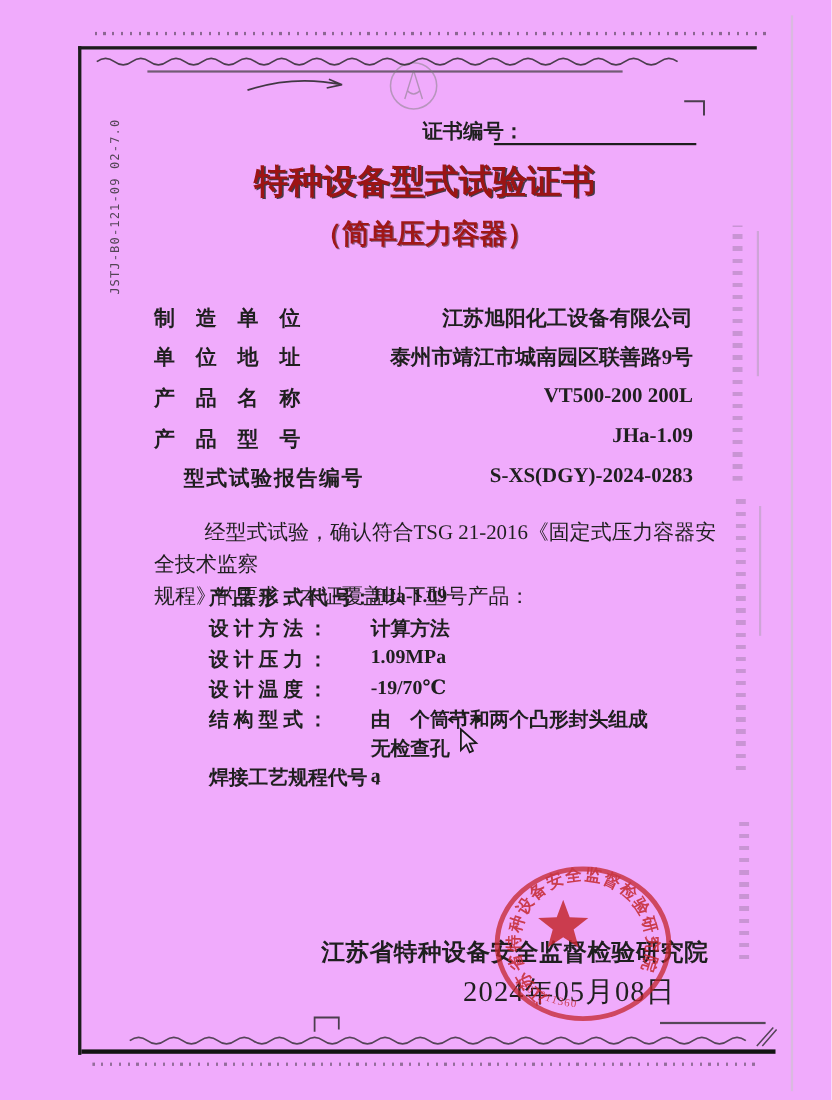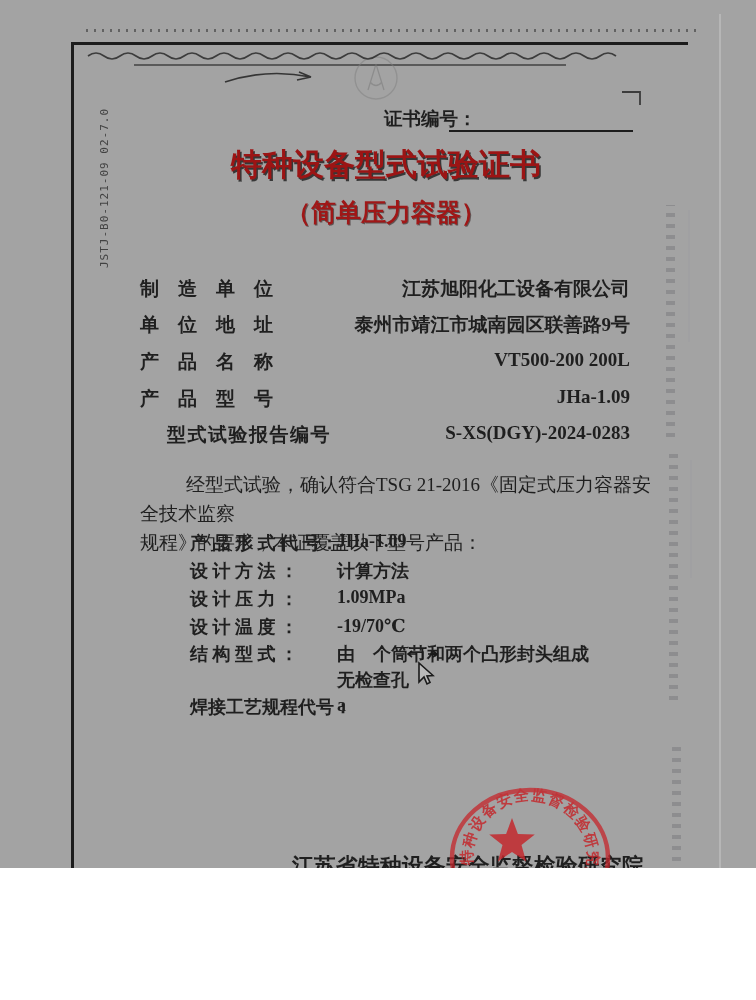--- a/index.html
+++ b/index.html
@@ -1,18 +1,18 @@
 <!DOCTYPE html>
 <html><head>
 <meta charset="utf-8">
 <style>
   html,body{margin:0;padding:0;background:#ffffff;}
   #page{
-    position:relative; width:756px; height:868px; overflow:hidden;
-    background:#a3a3a3; color:#1f1f1f;
+    position:relative; width:756px; height:1000px; overflow:hidden;
+    background:#f0abfc; color:#1f1f1f;
     font-family:"Liberation Serif","DejaVu Serif",serif;
   }
   .abs{position:absolute;}
   
   .border-left  {left:71px; top:42px; width:3px;  height:917px; background:#1c1c1c;}
   .border-top   {left:71px; top:42px; width:617px; height:3px;  background:#1c1c1c;}
   .border-bottom{left:74px; top:954px; width:631px; height:4px; background:#141414;}
   .line-top2    {left:134px; top:64px; width:432px; height:2px; background:#3a3a3a; opacity:.7;}
   .line-bot2    {left:600px; top:929px; width:96px; height:2px; background:#2e2e2e; opacity:.8;}
   .right-edge   {left:719px; top:14px; width:2px; height:978px; background:#c6c6c6; opacity:.55;}

